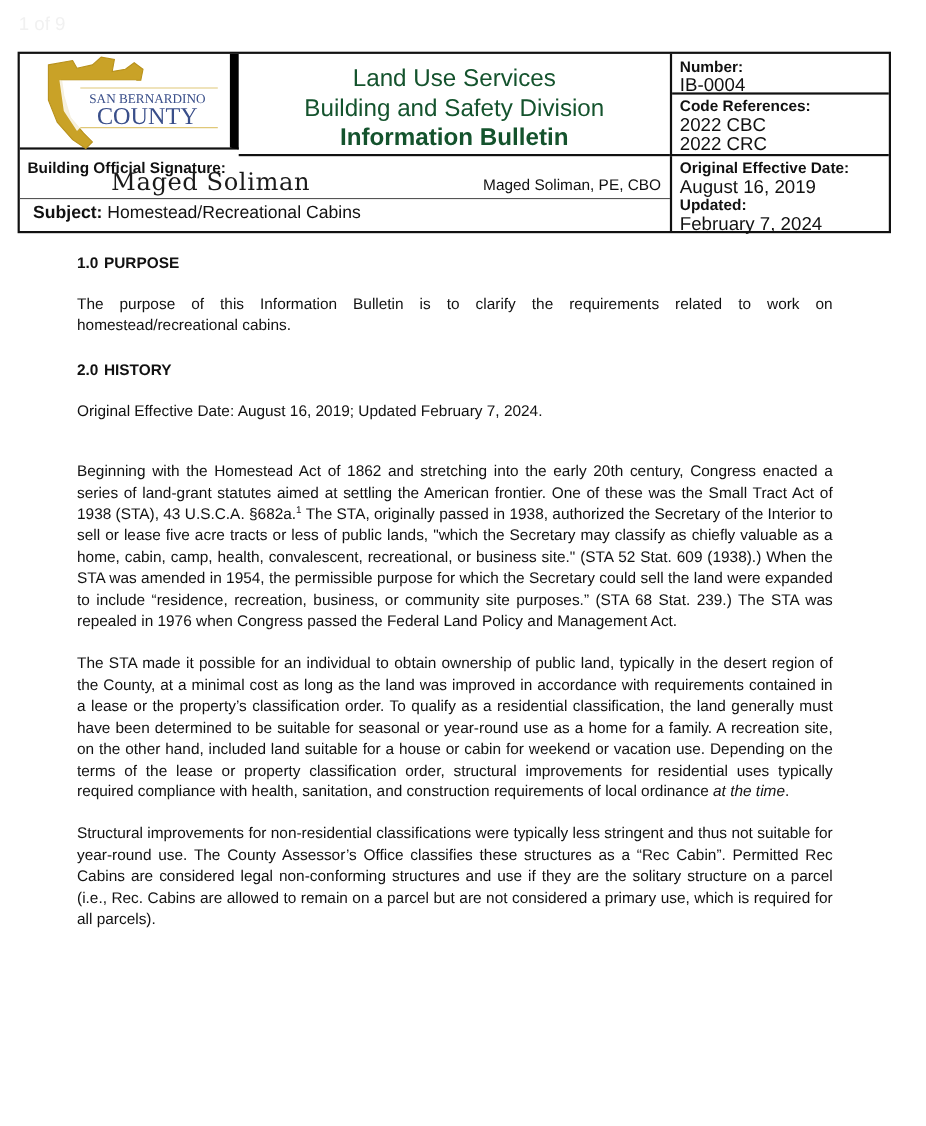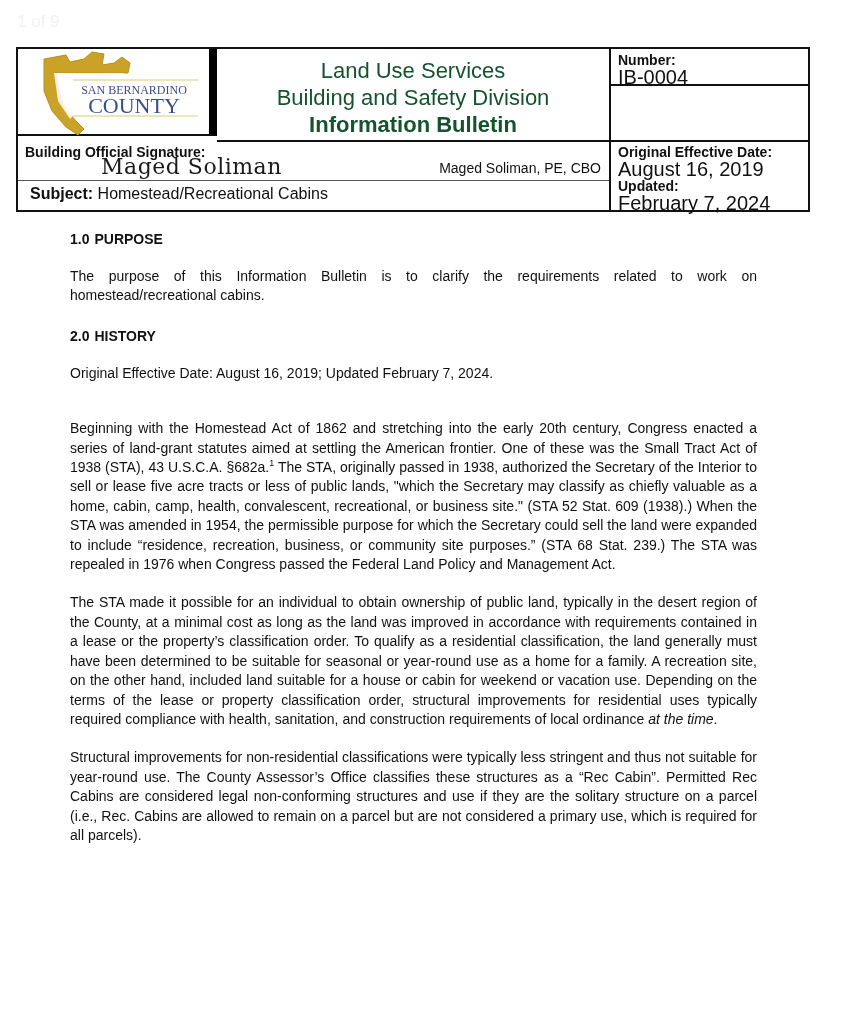--- a/index.html
+++ b/index.html
@@ -86,21 +86,21 @@
       width: 100%;
       padding: 2px 0 0 7px;
       box-sizing: border-box;
     }
     .meta-label {
       font-weight: bold;
       font-size: 14px;
       line-height: 17px;
     }
     .meta-value {
-      font-size: 20px;
+      font-size: 17px;
       line-height: 17px;
     }
     .sig-cell {
       left: 0;
       top: 93px;
       width: 591px;
       height: 68px;
     }
     .sig-label {
       position: absolute;
@@ -203,20 +203,25 @@
   <div class="cell title-cell">
     <div class="title-line">Land Use Services</div>
     <div class="title-line">Building and Safety Division</div>
     <div class="title-line bold">Information Bulletin</div>
   </div>
 
   <div class="cell meta-top-cell">
     <div class="meta-number">
       <div class="meta-label">Number:</div>
       <div class="meta-value">IB-0004</div>
+    </div>
+    <div class="meta-code">
+      <div class="meta-label">Code References:</div>
+      <div class="meta-value">2022 CBC</div>
+      <div class="meta-value">2022 CRC</div>
     </div>
   </div>
 
   <div class="cell sig-cell">
     <div class="sig-label">Building Official Signature:</div>
     <div class="sig-script">Maged Soliman</div>
     <div class="sig-name">Maged Soliman, PE, CBO</div>
     <div class="sig-divider"></div>
     <div class="subject">
       <b>Subject:</b>

